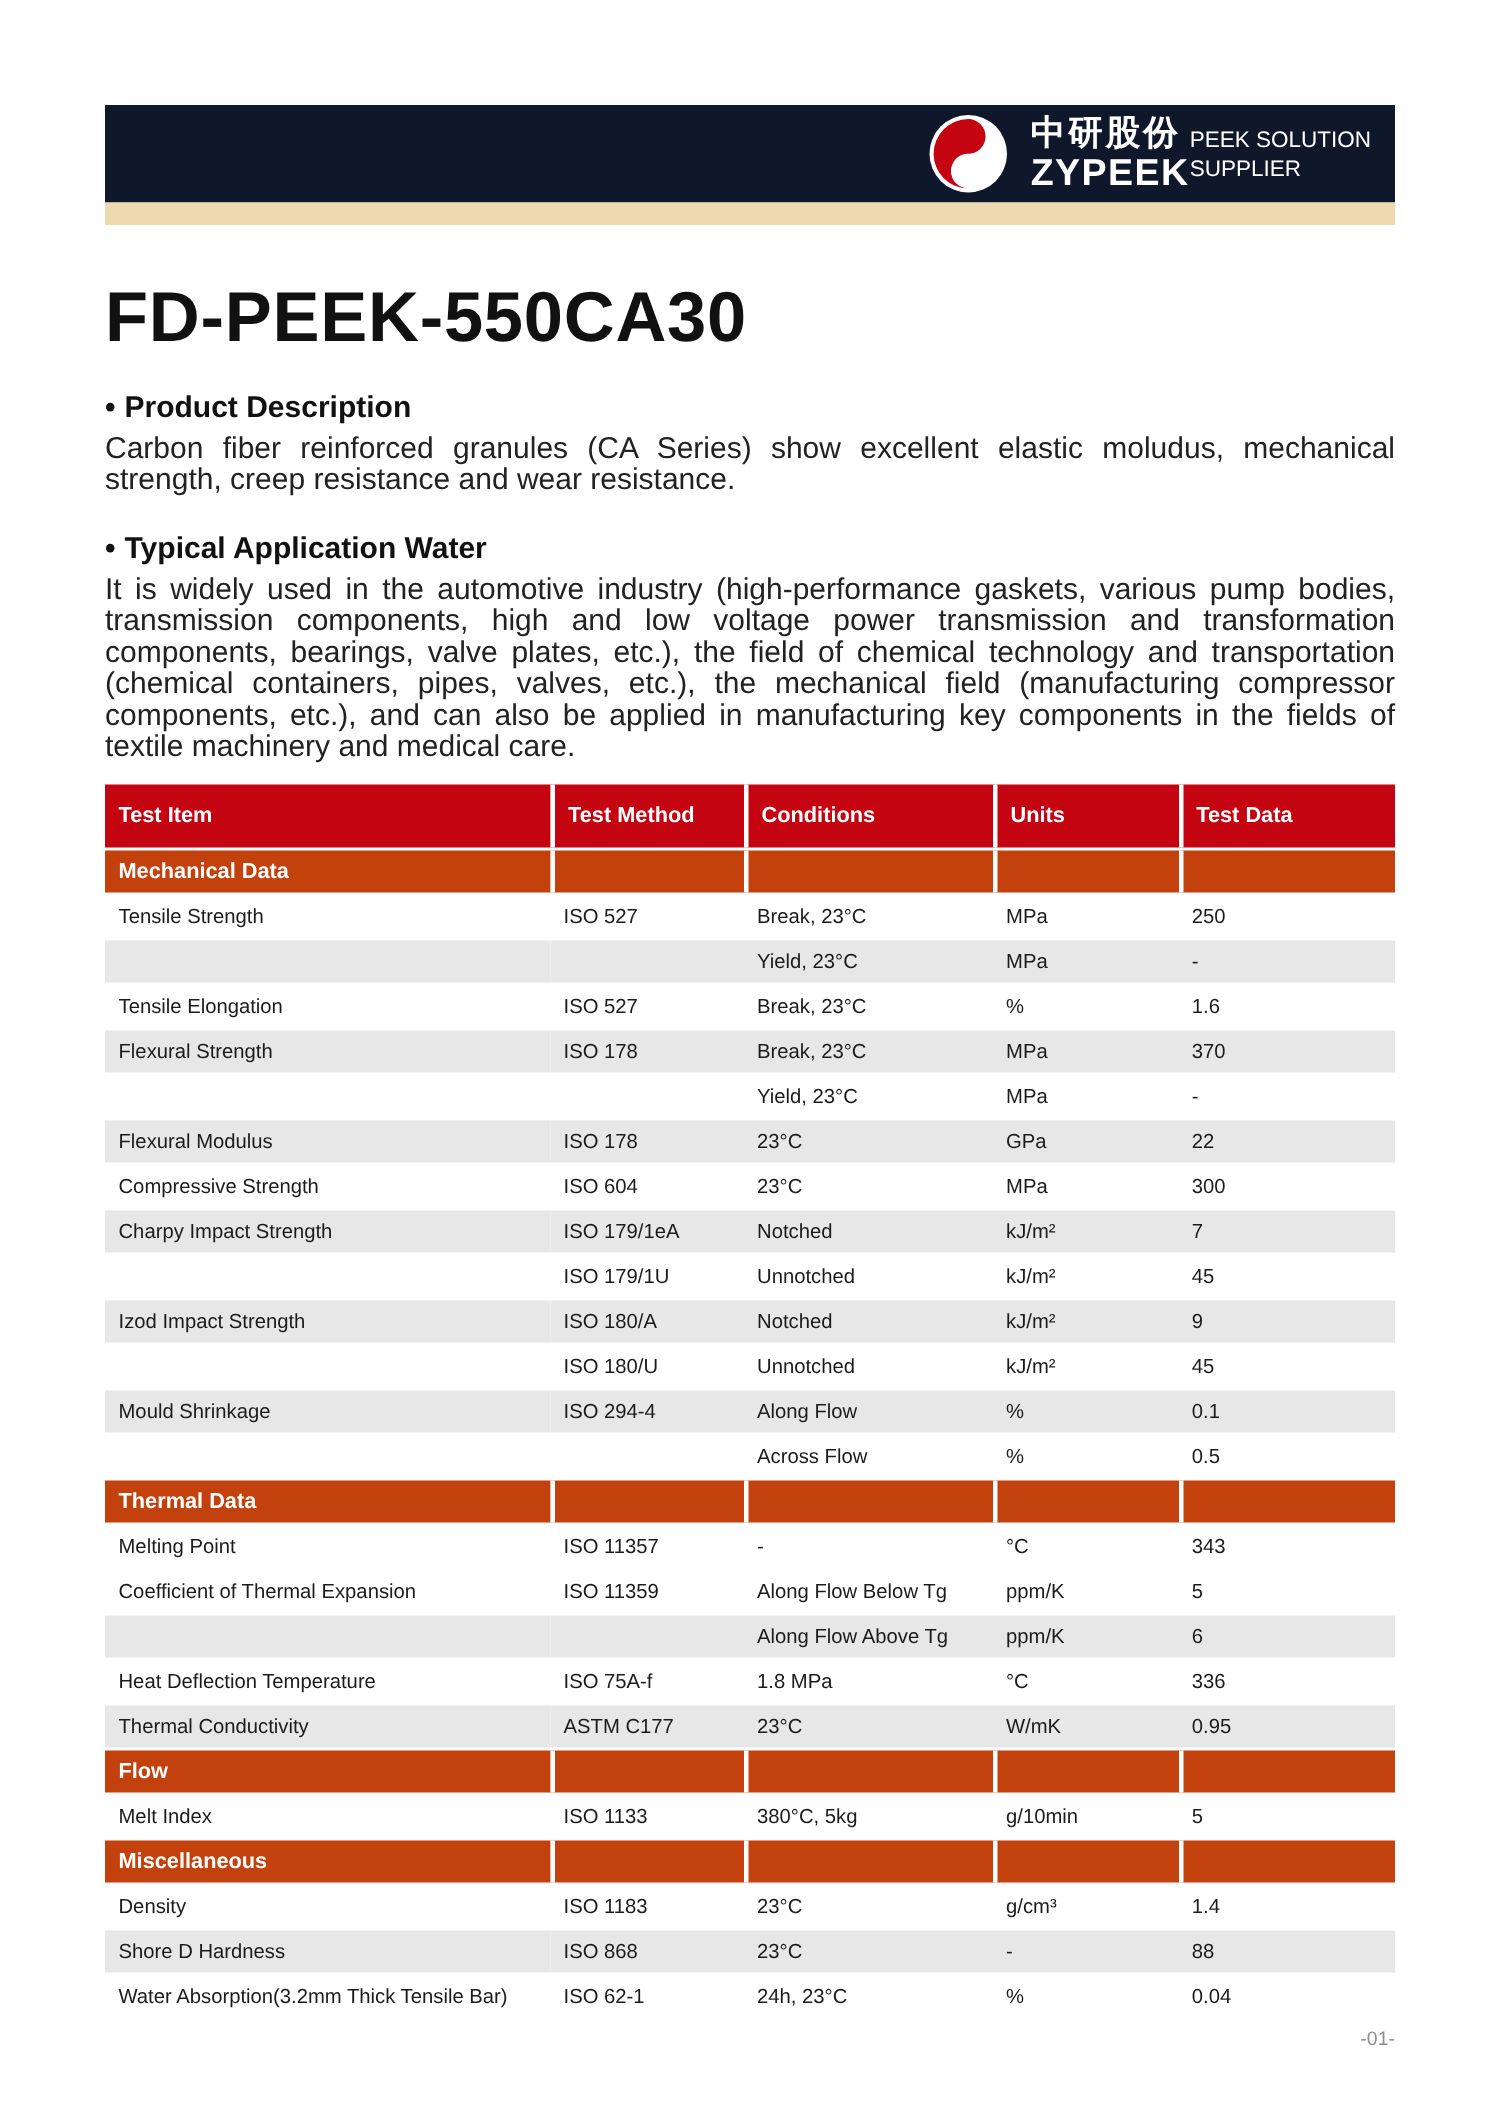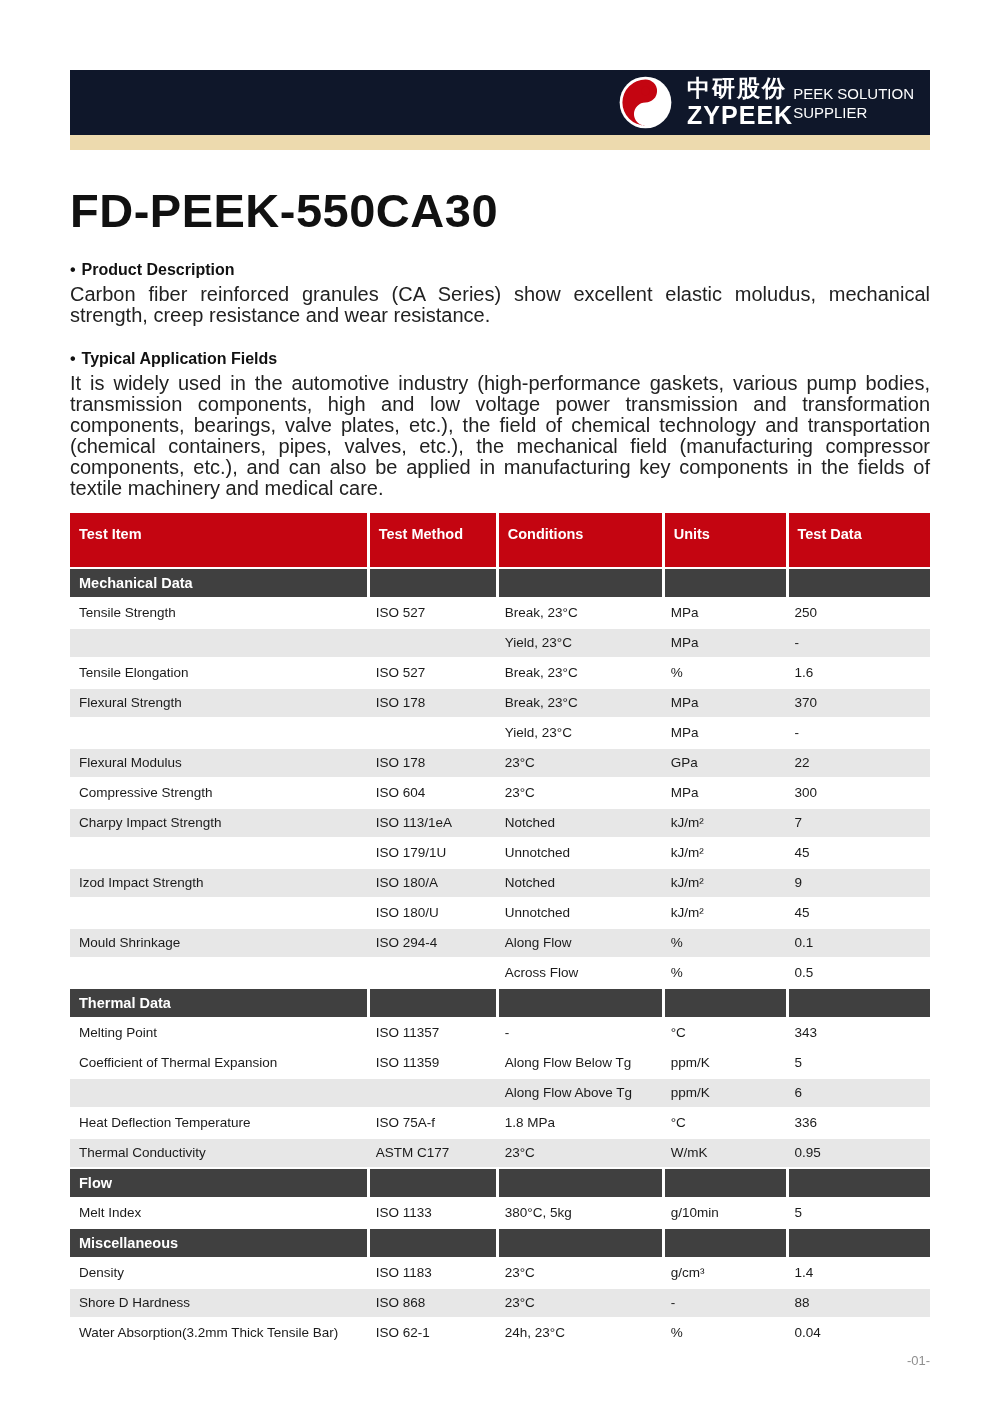--- a/index.html
+++ b/index.html
@@ -30,21 +30,21 @@
   .accent-strip { margin:0 70px; height:15px; background:#EDDAAE; }
 
   
   .page-title {
     margin:36px 70px 0 70px;
     font-size:47px; font-weight:700; color:#111;
     line-height:1.08; letter-spacing:0.5px;
   }
   .section-heading {
     margin:24px 70px 0 70px;
-    font-size:16px; font-weight:700; color:#111;
+    font-size:20px; font-weight:700; color:#111;
   }
   .section-heading .bullet { margin-right:6px; }
   .body-text {
     margin:5px 70px 0 70px;
     font-size:20px; line-height:21px; color:#222;
     text-align:justify;
   }
 
   
   .spec-table {
@@ -52,31 +52,31 @@
     width:860px;
     border-collapse:separate;
     border-spacing:0 2px;
     font-size:13.5px;
     table-layout:fixed;
   }
   .spec-table th {
     background:#C40511; color:#fff;
     font-size:14.5px; font-weight:700;
     text-align:left; height:42px;
-    padding:0 4px 12px 9px;
+    padding:0 4px 0 9px;
     overflow:hidden; white-space:nowrap;
   }
   .spec-table th + th { border-left:3px solid #fff; }
   .spec-table td {
     height:28px; padding:0 4px 0 9px;
     overflow:hidden; white-space:nowrap;
     color:#1b1b1b;
   }
   .section-row td {
-    background:#404040; color:#fff;
+    background:#c2410c; color:#fff;
     font-size:14.5px; font-weight:700;
   }
   .section-row td + td { border-left:3px solid #fff; }
   .data-row.shade td { background:#E7E7E7; }
 
   .page-footer {
     margin:4px 70px 0 70px;
     text-align:right;
     font-size:13px; color:#8F8F8F;
   }
@@ -107,21 +107,21 @@
   <div class="accent-strip"></div>
 
   <div class="page-title">FD-PEEK-550CA30</div>
 
   <div class="section-heading">
     <span class="bullet">•</span><span>Product Description</span>
   </div>
   <div class="body-text">Carbon fiber reinforced granules (CA Series) show excellent elastic moludus, mechanical strength, creep resistance and wear resistance.</div>
 
   <div class="section-heading">
-    <span class="bullet">•</span><span>Typical Application Fields</span>
+    <span class="bullet">•</span><span>Typical Application Water</span>
   </div>
   <div class="body-text">It is widely used in the automotive industry (high-performance gaskets, various pump bodies, transmission components, high and low voltage power transmission and transformation components, bearings, valve plates, etc.), the field of chemical technology and transportation (chemical containers, pipes, valves, etc.), the mechanical field (manufacturing compressor components, etc.), and can also be applied in manufacturing key components in the fields of textile machinery and medical care.</div>
 
   <table class="spec-table">
     <colgroup>
       <col style="width:34.5%">
       <col style="width:15.0%">
       <col style="width:19.3%">
       <col style="width:14.4%">
       <col style="width:16.8%">
@@ -187,21 +187,21 @@
         </tr>
         <tr class="data-row">
           <td>Compressive Strength</td>
           <td>ISO 604</td>
           <td>23°C</td>
           <td>MPa</td>
           <td>300</td>
         </tr>
         <tr class="data-row shade">
           <td>Charpy Impact Strength</td>
-          <td>ISO 113/1eA</td>
+          <td>ISO 179/1eA</td>
           <td>Notched</td>
           <td>kJ/m²</td>
           <td>7</td>
         </tr>
         <tr class="data-row">
           <td></td>
           <td>ISO 179/1U</td>
           <td>Unnotched</td>
           <td>kJ/m²</td>
           <td>45</td>

